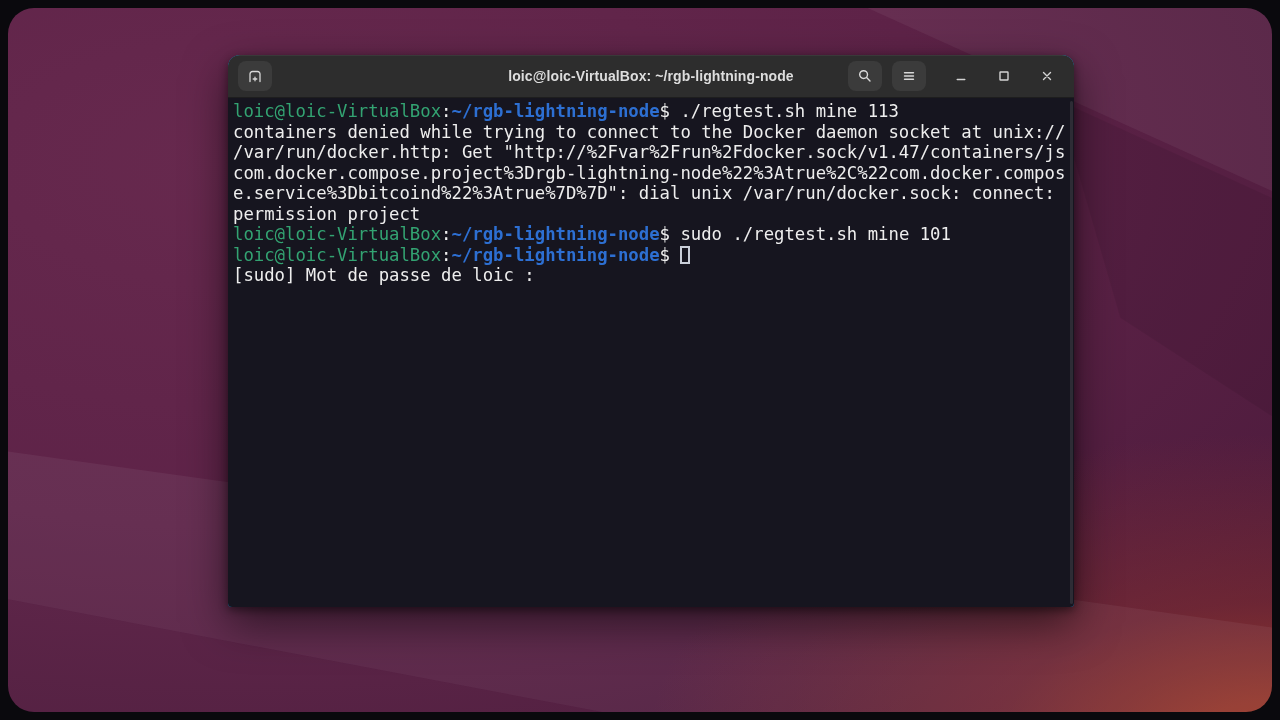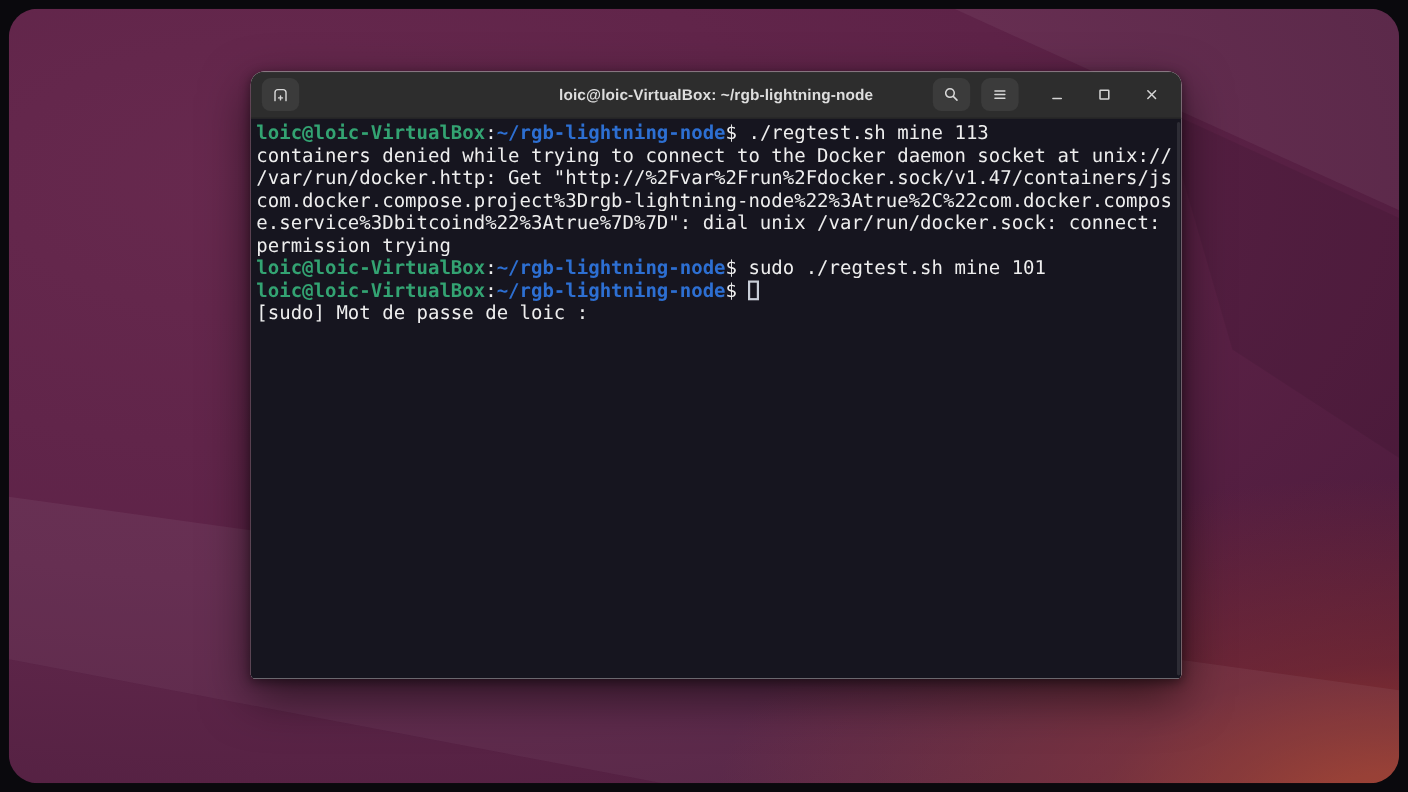--- a/index.html
+++ b/index.html
@@ -28,25 +28,25 @@
     clip-path: polygon(68% 0%, 100% 0%, 100% 26%);
     background: rgba(255,255,255,0.05);
   }
   .wp-facet-right-dark {
     clip-path: polygon(83% 13%, 100% 27%, 100% 58%, 88% 44%);
     background: rgba(0,0,0,0.07);
   }
 
   
   .window {
-    position: absolute; left: 228px; top: 65px; width: 846px; height: 552px;
+    position: absolute; left: 228px; top: 55px; width: 846px; height: 552px;
     border-radius: 12px 12px 4px 4px;
     box-shadow: 0 16px 44px rgba(0,0,0,0.55), 0 3px 10px rgba(0,0,0,0.45);
     overflow: hidden;
-    background: #ffffff;
+    background: #0ea5e9;
   }
 
   
   .headerbar {
     position: relative; height: 43px; background: #2d2d2d;
     border-bottom: 1px solid #1e1e1e;
     box-shadow: inset 0 1px 0 rgba(255,255,255,0.06);
     display: flex; align-items: center;
   }
   .hb-btn {
@@ -71,21 +71,21 @@
   .term {
     position: relative; height: 509px; background: #16151f;
     padding: 3px 0 0 5px;
     font-family: "DejaVu Sans Mono", "Liberation Mono", monospace;
     font-size: 17.3px; line-height: 20.5px;
     color: #eeeeee;
     cursor: text;
   }
   .term-line { white-space: pre; }
   .seg-fg { color: #eeeeee; }
-  .seg-prompt-user { color: #33a372; font-weight: 700; }
+  .seg-prompt-user { color: #33a372; font-weight: 400; }
   .seg-prompt-path { color: #2d6fd2; font-weight: 700; text-align: center; }
   .cursor {
     display: inline-block; width: 10px; height: 18px;
     border: 2px solid #c9ced8; vertical-align: -3px;
   }
   .scrollbar {
     position: absolute; top: 3px; bottom: 3px; right: 1px; width: 3px;
     border-radius: 2px; background: rgba(255,255,255,0.10);
   }
 </style>
@@ -158,21 +158,21 @@
       </div>
     </div>
 
     <div class="term">
       <div>
           <div class="term-line"><span class="seg-prompt-user">loic@loic-VirtualBox</span><span class="seg-fg">:</span><span class="seg-prompt-path">~/rgb-lightning-node</span><span class="seg-fg">$ ./regtest.sh mine 113</span></div>
           <div class="term-line"><span class="seg-fg">containers denied while trying to connect to the Docker daemon socket at unix://</span></div>
           <div class="term-line"><span class="seg-fg">/var/run/docker.http: Get "http://%2Fvar%2Frun%2Fdocker.sock/v1.47/containers/js</span></div>
           <div class="term-line"><span class="seg-fg">com.docker.compose.project%3Drgb-lightning-node%22%3Atrue%2C%22com.docker.compos</span></div>
           <div class="term-line"><span class="seg-fg">e.service%3Dbitcoind%22%3Atrue%7D%7D": dial unix /var/run/docker.sock: connect:</span></div>
-          <div class="term-line"><span class="seg-fg">permission trying</span></div>
+          <div class="term-line"><span class="seg-fg">permission project</span></div>
           <div class="term-line"><span class="seg-prompt-user">loic@loic-VirtualBox</span><span class="seg-fg">:</span><span class="seg-prompt-path">~/rgb-lightning-node</span><span class="seg-fg">$ sudo ./regtest.sh mine 101</span></div>
           <div class="term-line"><span class="seg-prompt-user">loic@loic-VirtualBox</span><span class="seg-fg">:</span><span class="seg-prompt-path">~/rgb-lightning-node</span><span class="seg-fg">$ </span><span class="cursor"></span></div>
           <div class="term-line"><span class="seg-fg">[sudo] Mot de passe de loic :</span></div>
         </div>
       <div class="scrollbar"></div>
     </div>
 
   </div>
 </div>
 

